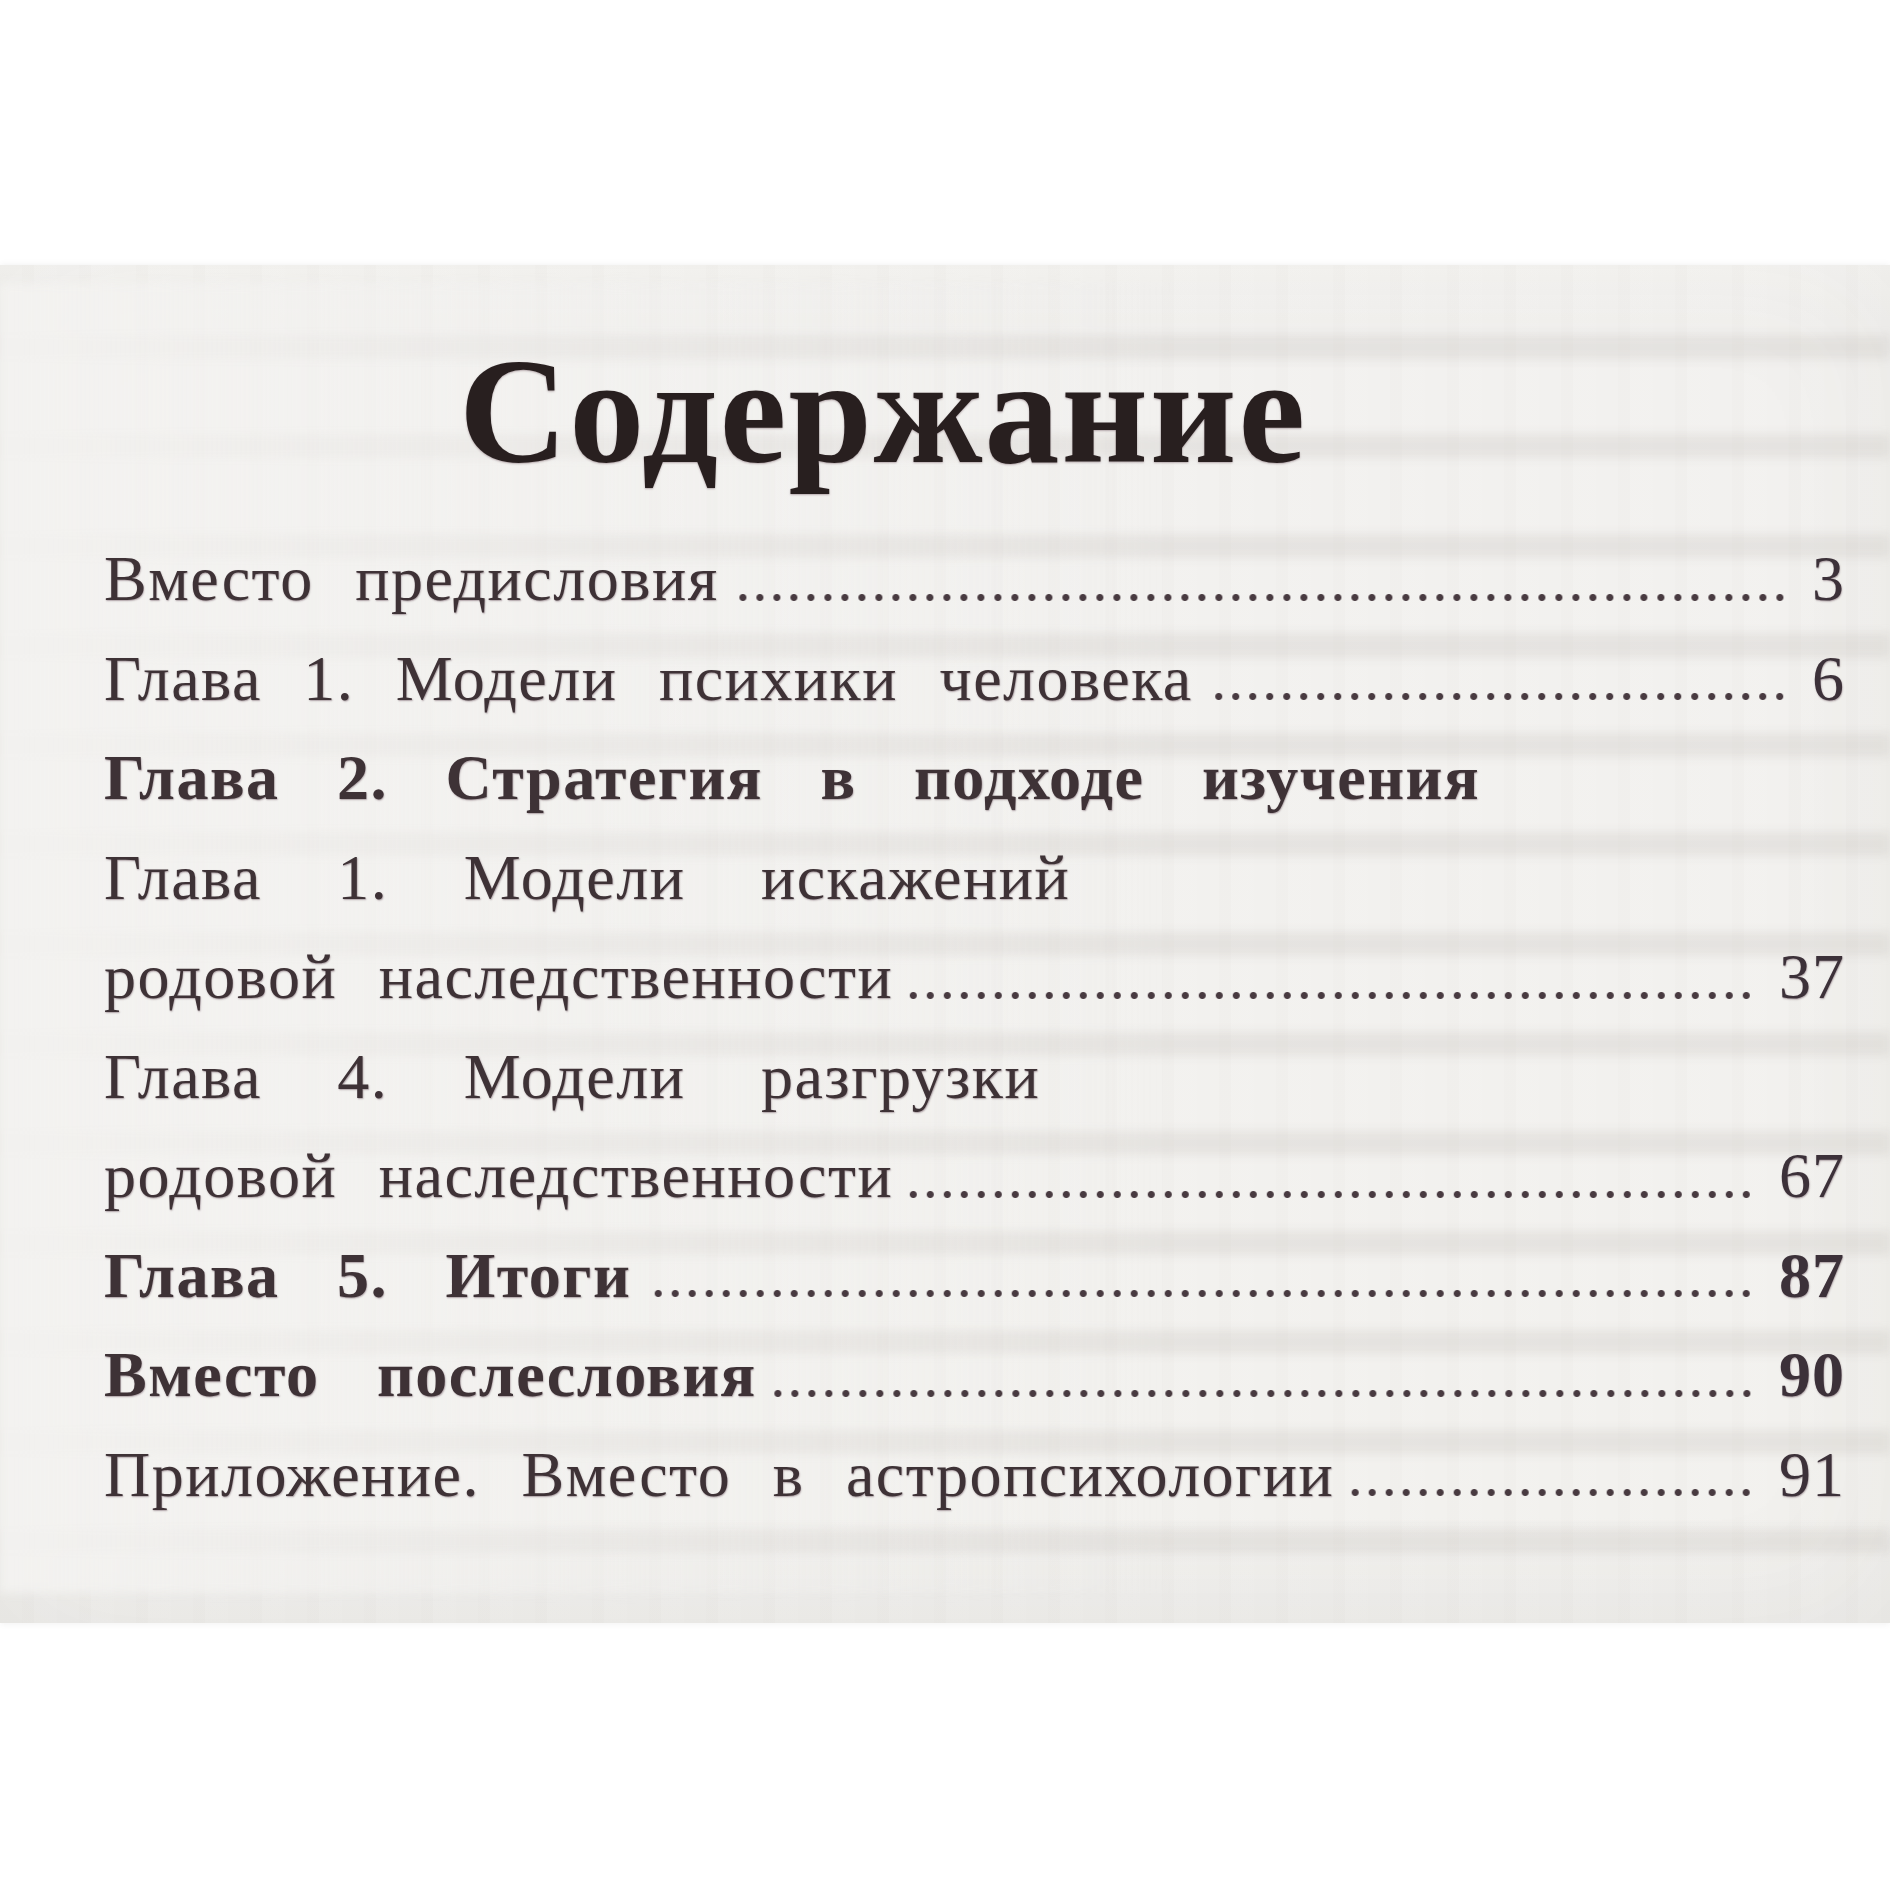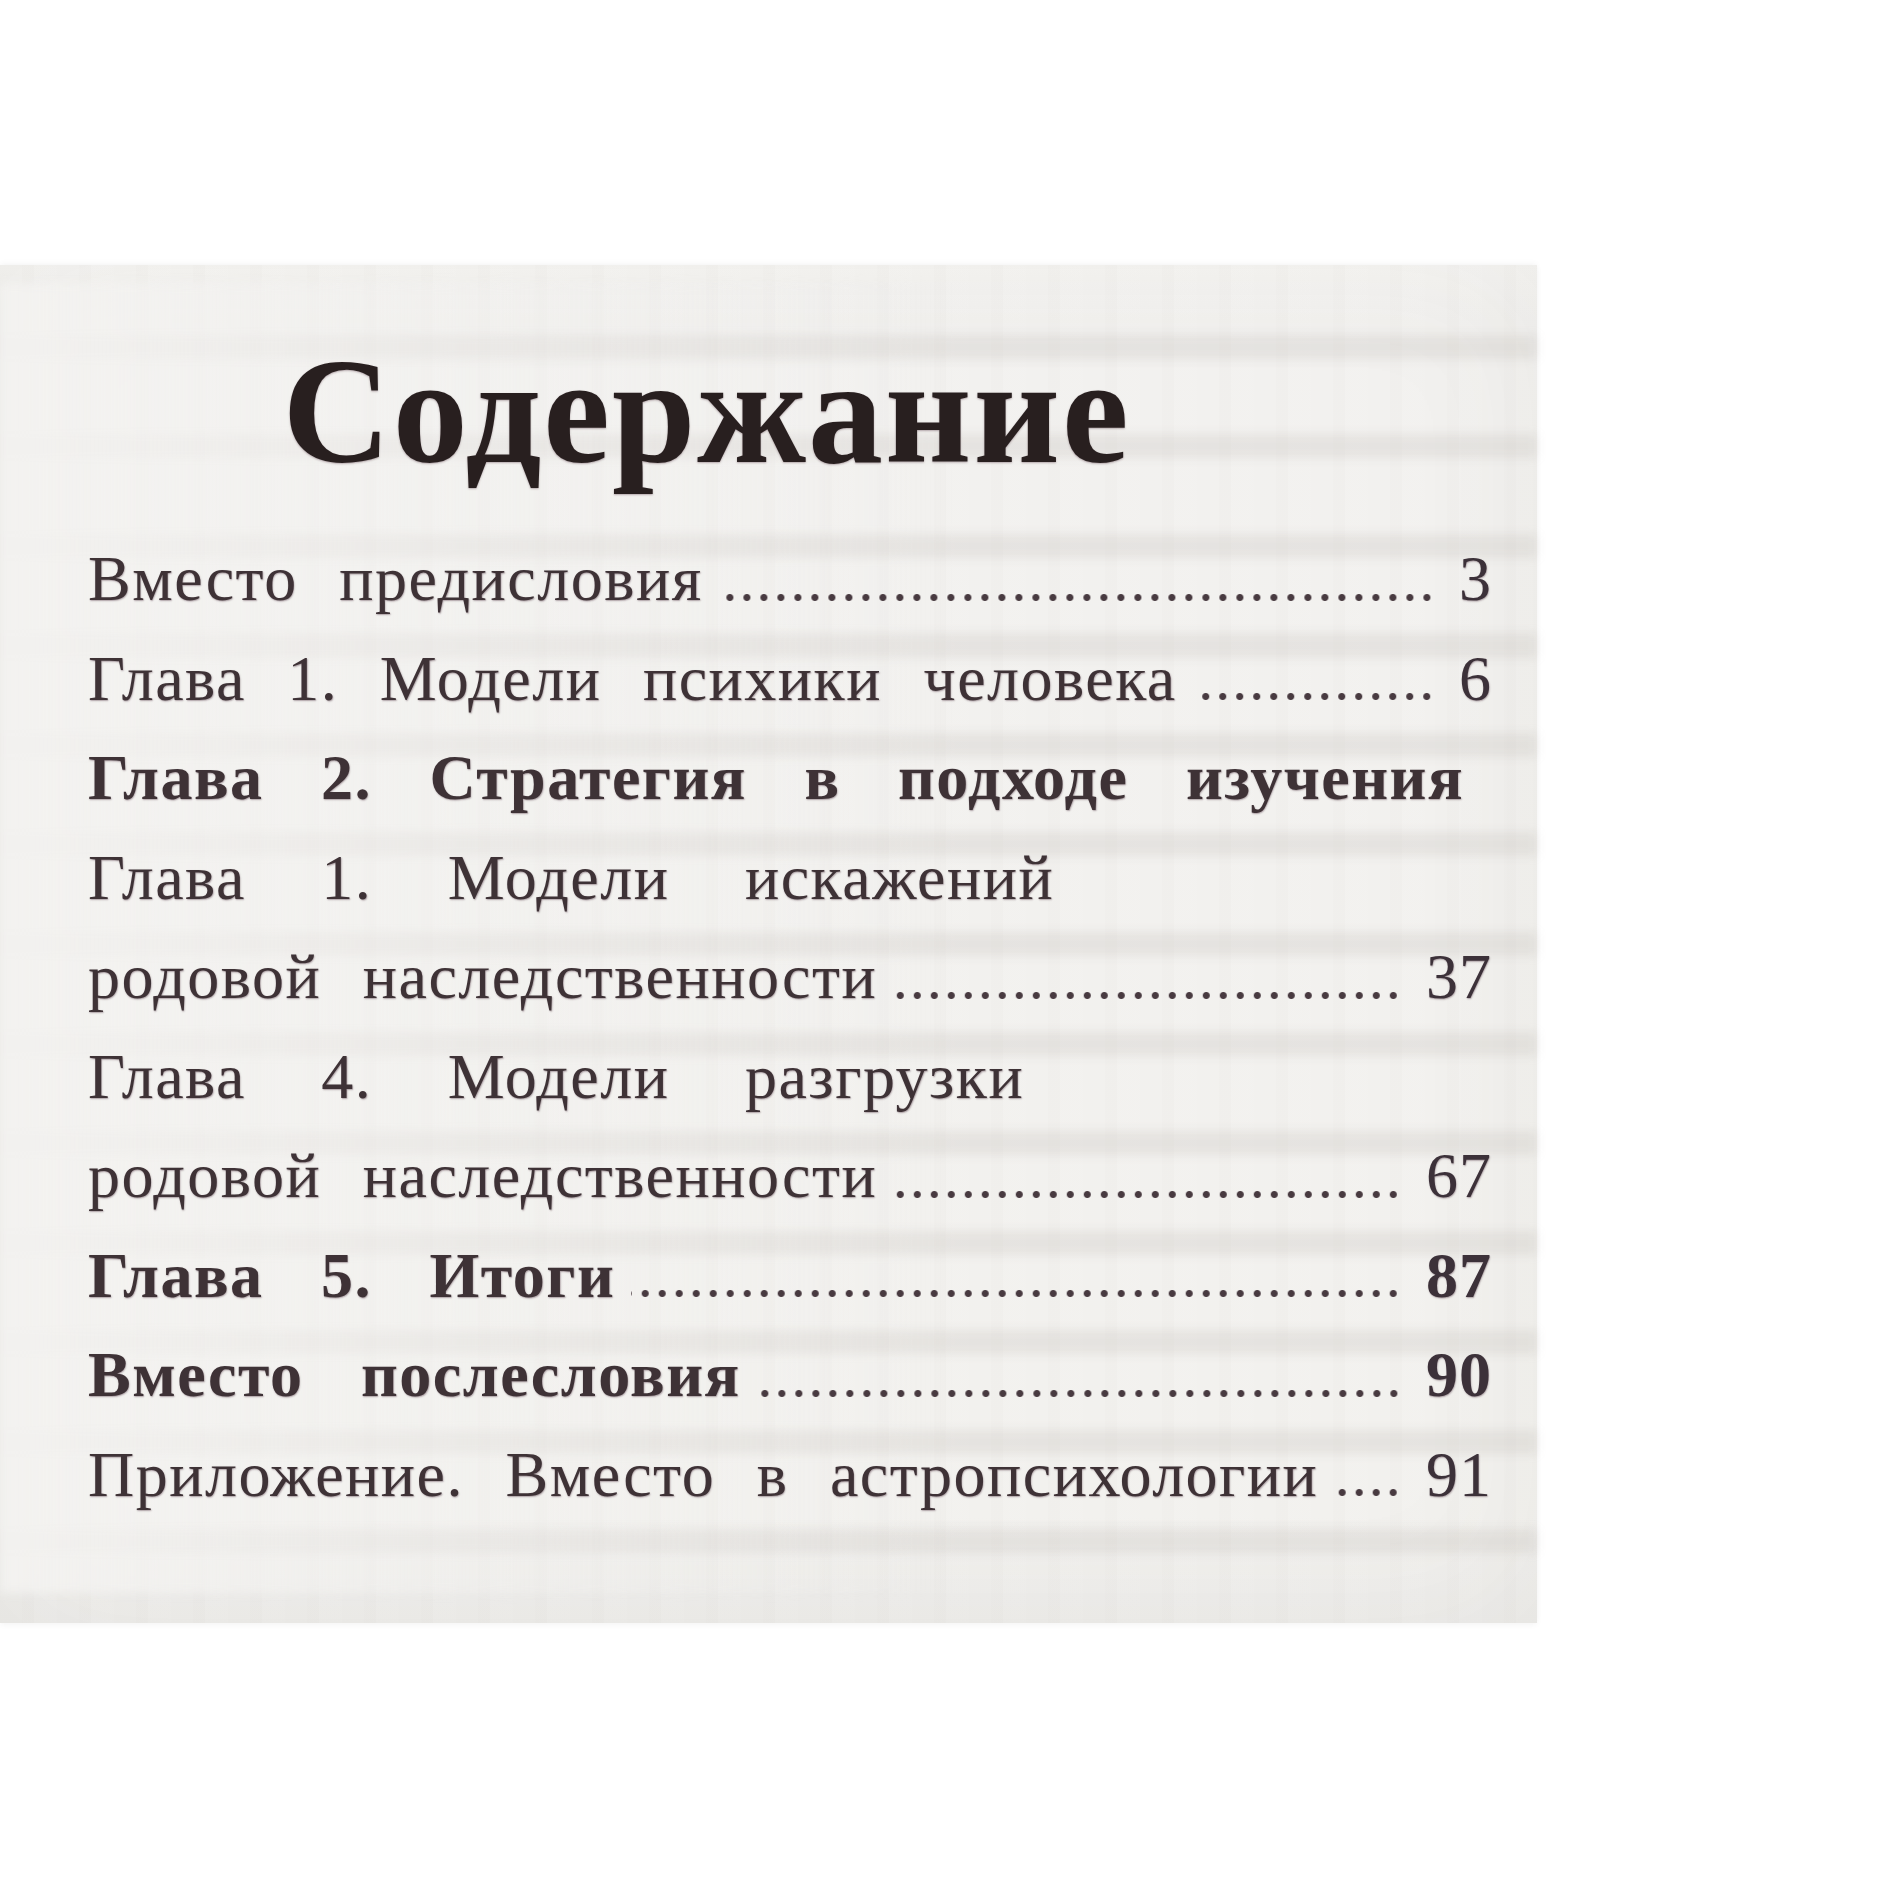--- a/index.html
+++ b/index.html
@@ -17,21 +17,21 @@
     width: 1890px;
     height: 1890px;
     background: #ffffff;
   }
 
   
   .page {
     position: absolute;
     top: 265px;
     left: 0;
-    width: 1537px;
+    width: 1890px;
     height: 1358px;
     background:
       linear-gradient(to bottom, #f6f5f3 0%, #f2f1ef 4%, #f2f1ee 92%, #eeedeb 100%);
     box-shadow:
       inset 0 0 140px rgba(90, 80, 75, 0.06),
       0 -2px 6px rgba(0,0,0,0.03),
       0 2px 6px rgba(0,0,0,0.04);
   }
 
   
@@ -88,21 +88,21 @@
 
   .row {
     display: flex;
     align-items: baseline;
     height: 99.5px;
     line-height: 99.5px;
     white-space: nowrap;
     text-shadow: 0.6px 0.8px 1.6px rgba(75, 45, 60, 0.42);
   }
 
-  .row .label { flex: 0 0 auto; }
+  .row .label { flex: 0 0 auto; margin-left: 16px; }
 
   .ws-normal { word-spacing: 24px; }
   .ws-spread { word-spacing: 40px; font-weight: bold; }
   .ws-wide   { word-spacing: 58px; }
 
   .dots {
     flex: 1 1 auto;
     align-self: flex-end;
     height: 13px;
     margin: 0 20px 25px 16px;

